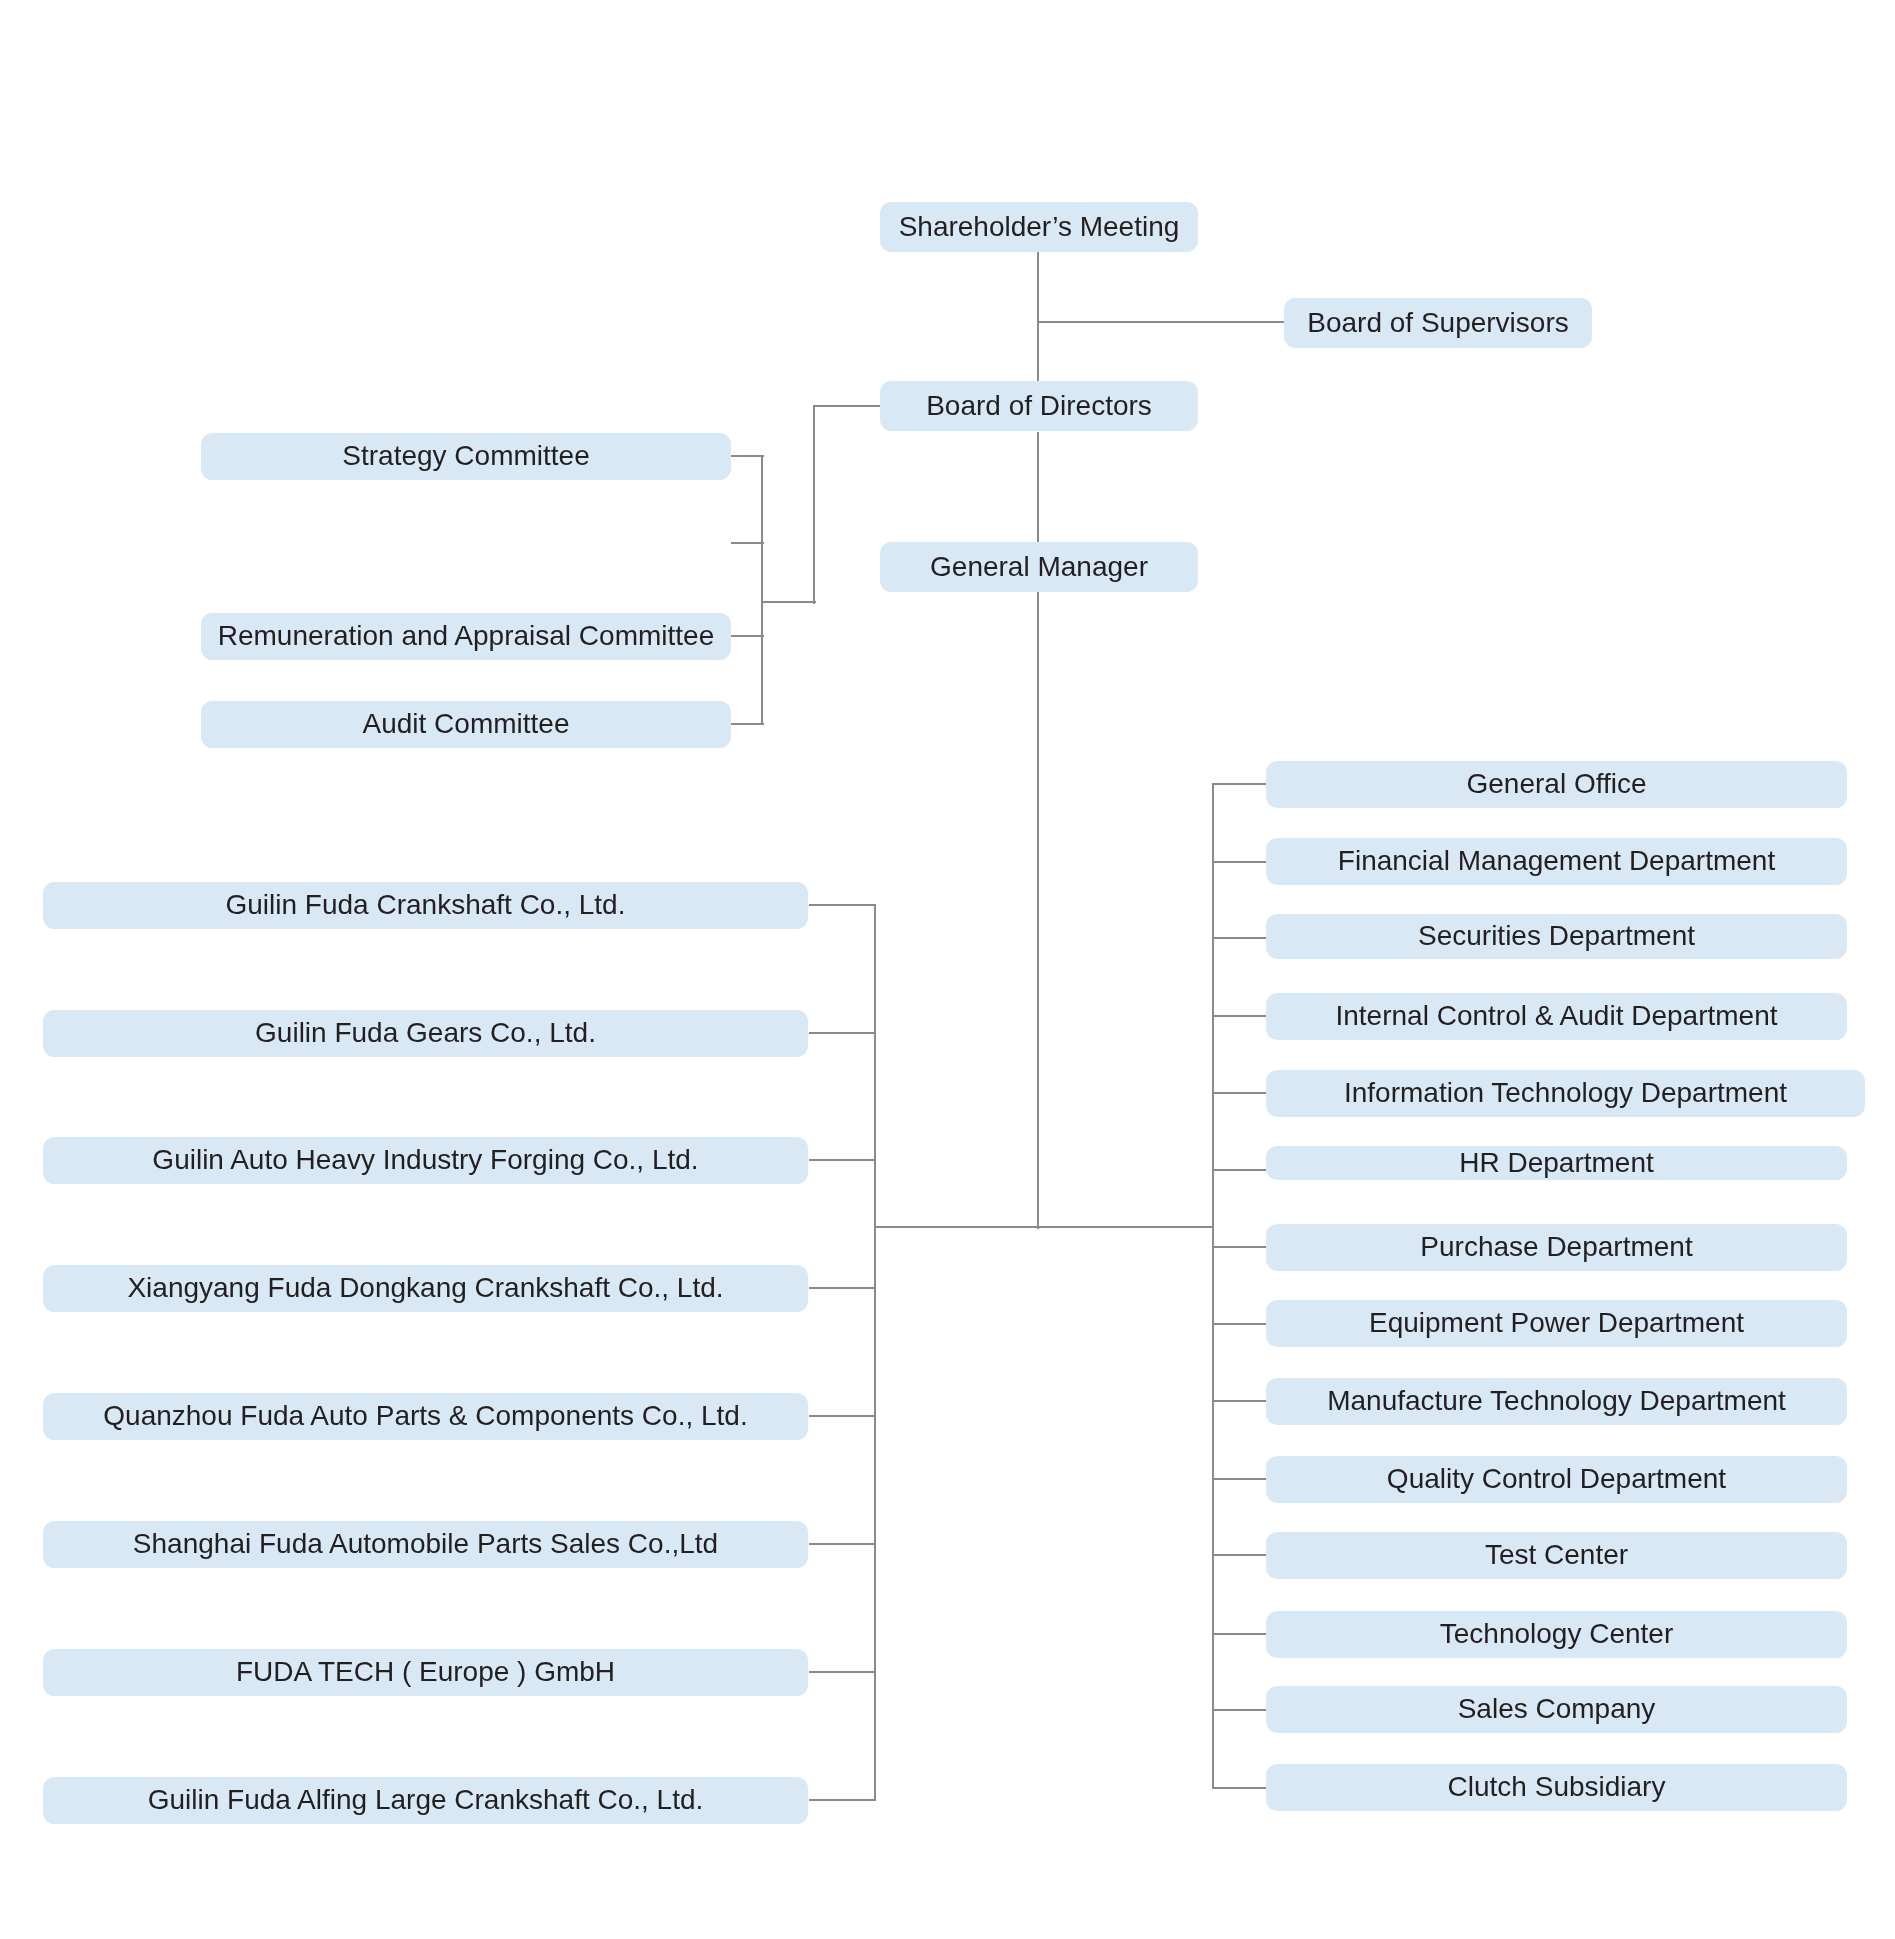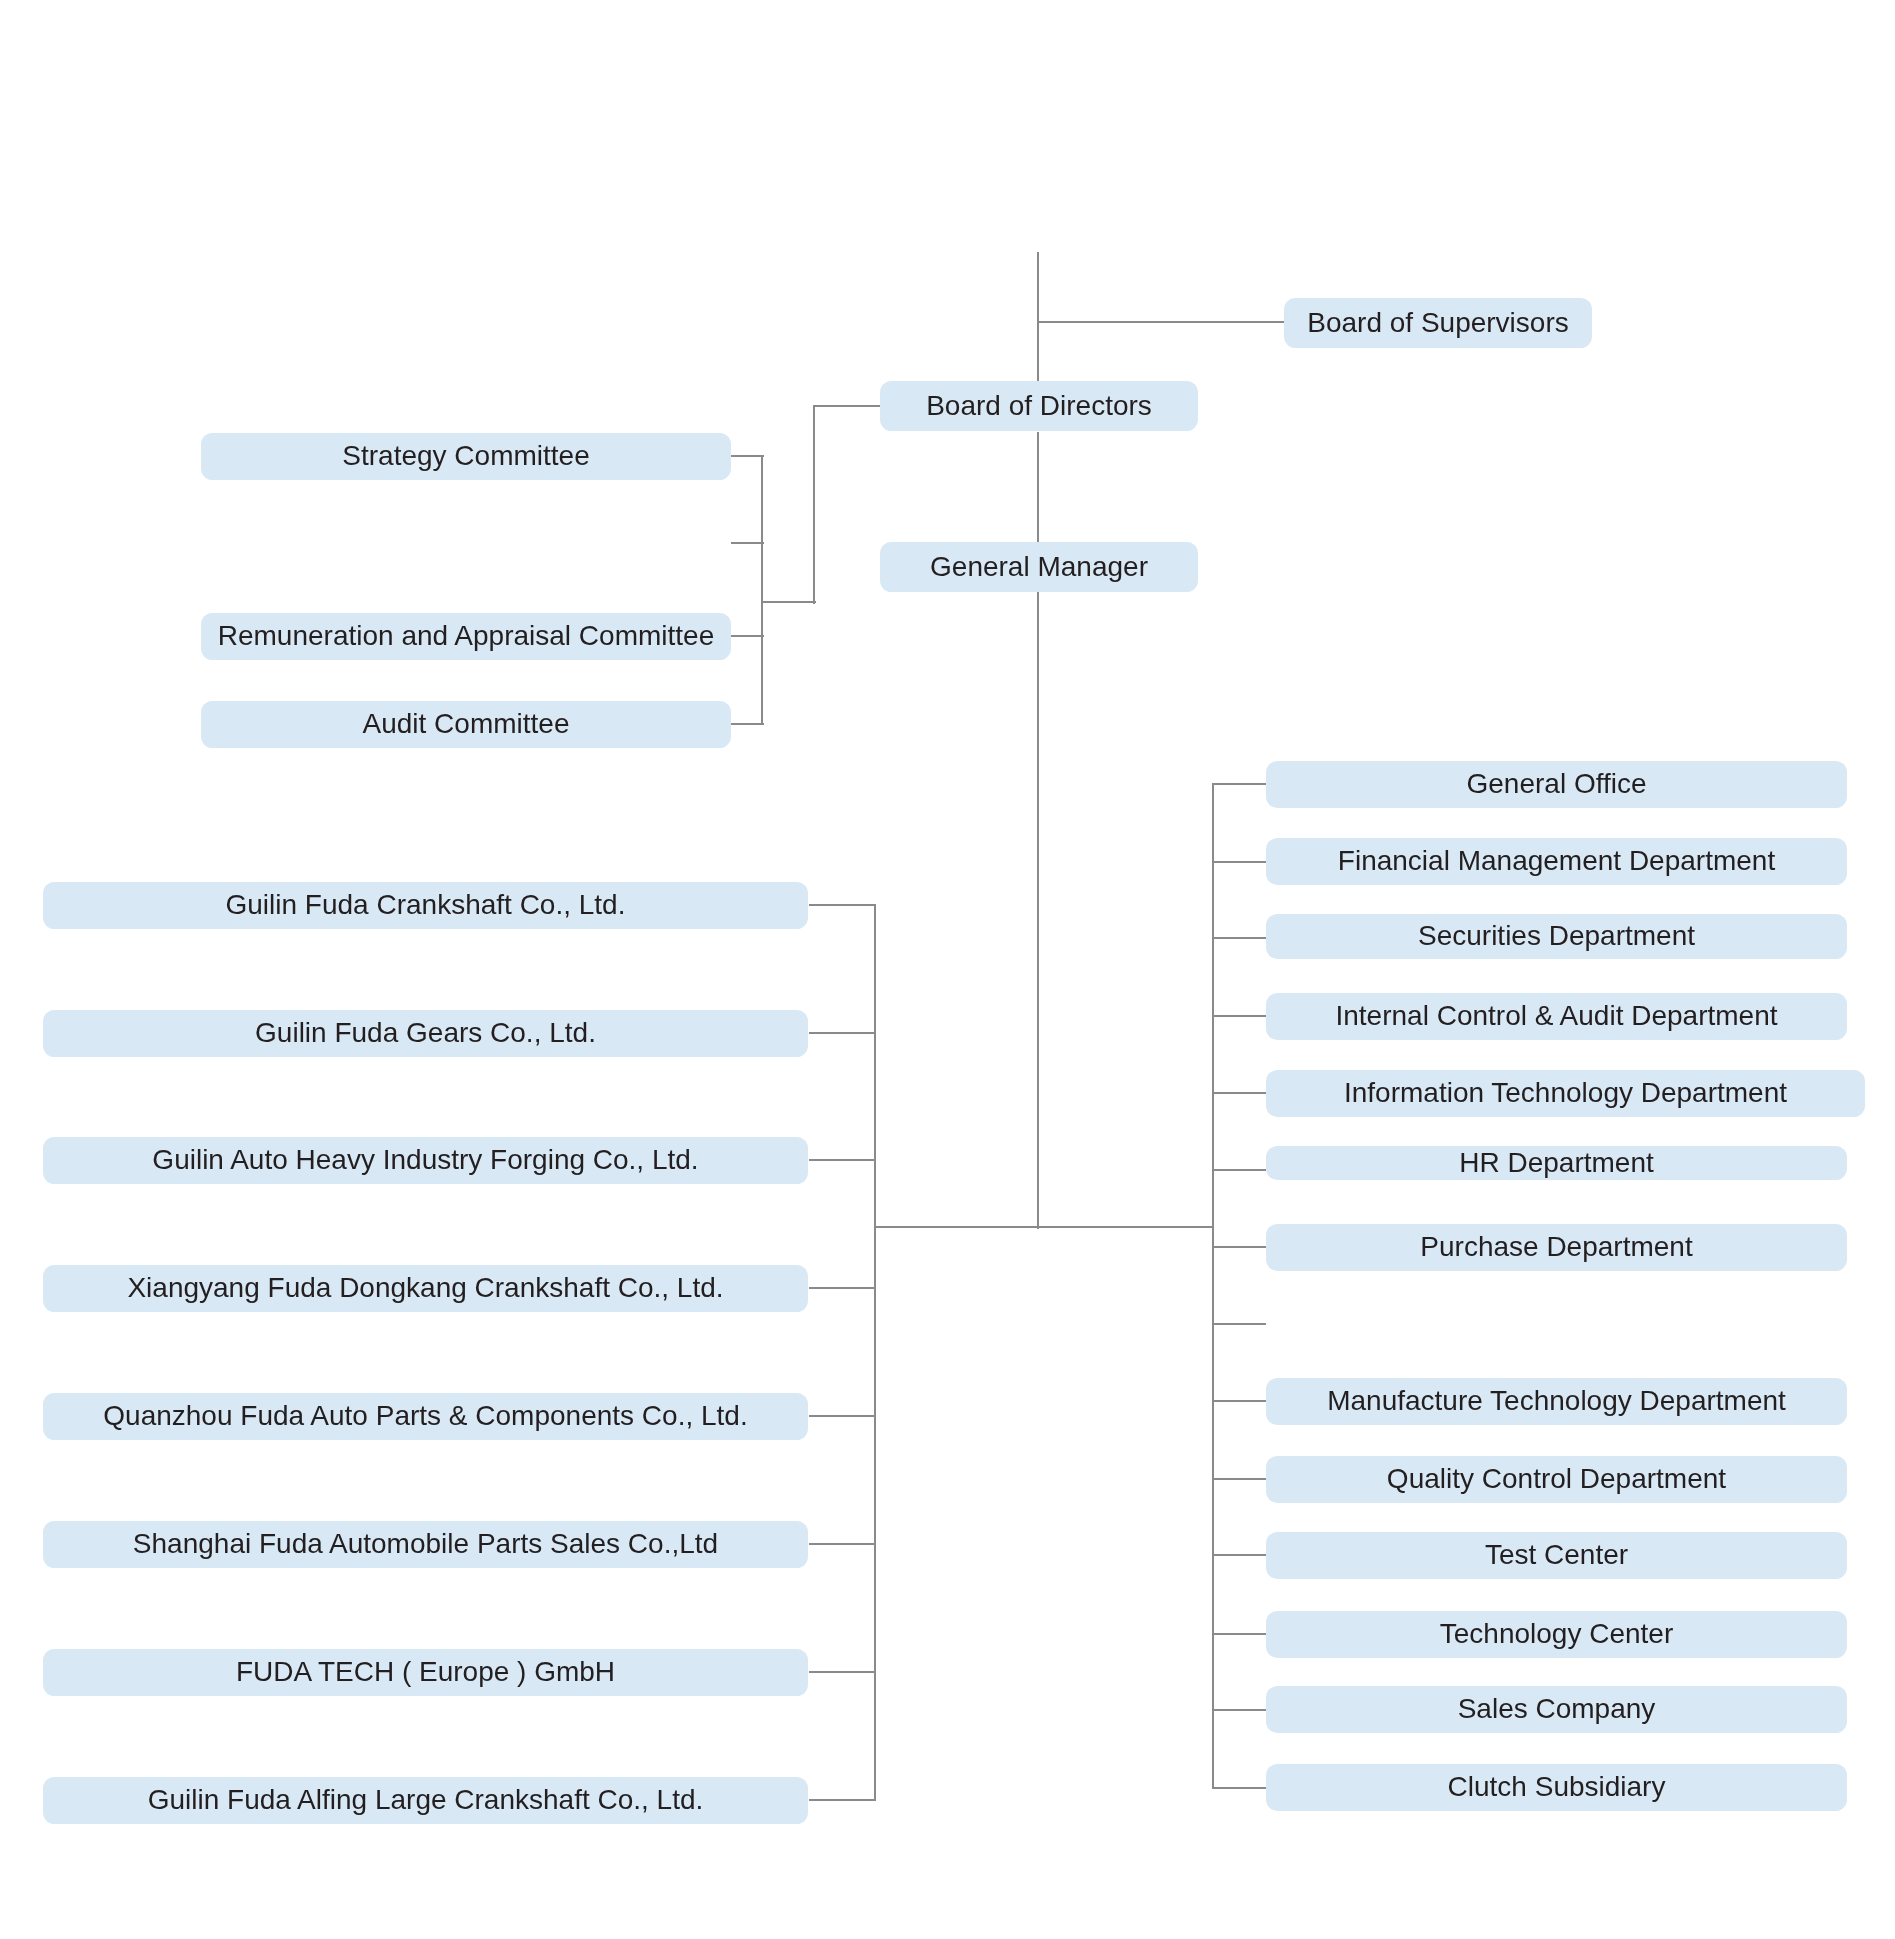--- a/index.html
+++ b/index.html
@@ -77,20 +77,21 @@
   <div class="line h" style="left:1212px;top:1169px;width:54px"></div>
   <div class="line h" style="left:1212px;top:1246px;width:54px"></div>
   <div class="line h" style="left:1212px;top:1323px;width:54px"></div>
   <div class="line h" style="left:1212px;top:1400px;width:54px"></div>
   <div class="line h" style="left:1212px;top:1478px;width:54px"></div>
   <div class="line h" style="left:1212px;top:1554px;width:54px"></div>
   <div class="line h" style="left:1212px;top:1633px;width:54px"></div>
   <div class="line h" style="left:1212px;top:1709px;width:54px"></div>
   <div class="line h" style="left:1212px;top:1787px;width:54px"></div>
 
+  <div class="node" style="left:880px;top:202px;width:318px;height:50px">Shareholder’s Meeting</div>
   <div class="node" style="left:1284px;top:298px;width:308px;height:50px">Board of Supervisors</div>
   <div class="node" style="left:880px;top:381px;width:318px;height:50px">Board of Directors</div>
   <div class="node" style="left:880px;top:542px;width:318px;height:50px">General Manager</div>
 
   <div class="node" style="left:201px;top:433px;width:530px;height:47px">Strategy Committee</div>
   <div class="node" style="left:201px;top:613px;width:530px;height:47px">Remuneration and Appraisal Committee</div>
   <div class="node" style="left:201px;top:701px;width:530px;height:47px">Audit Committee</div>
 
   <div class="node" style="left:43px;top:1010px;width:765px;height:47px">Guilin Fuda Gears Co., Ltd.</div>
   <div class="node" style="left:43px;top:882px;width:765px;height:47px">Guilin Fuda Crankshaft Co., Ltd.</div>
@@ -101,20 +102,21 @@
   <div class="node" style="left:43px;top:1649px;width:765px;height:47px">FUDA TECH ( Europe ) GmbH</div>
   <div class="node" style="left:43px;top:1777px;width:765px;height:47px">Guilin Fuda Alfing Large Crankshaft Co., Ltd.</div>
 
   <div class="node" style="left:1266px;top:761px;width:581px;height:47px">General Office</div>
   <div class="node" style="left:1266px;top:838px;width:581px;height:47px">Financial Management Department</div>
   <div class="node" style="left:1266px;top:914px;width:581px;height:45px">Securities Department</div>
   <div class="node" style="left:1266px;top:993px;width:581px;height:47px">Internal Control &amp; Audit Department</div>
   <div class="node" style="left:1266px;top:1070px;width:599px;height:47px">Information Technology Department</div>
   <div class="node" style="left:1266px;top:1146px;width:581px;height:34px">HR Department</div>
   <div class="node" style="left:1266px;top:1224px;width:581px;height:47px">Purchase Department</div>
+  <div class="node" style="left:1266px;top:1300px;width:581px;height:47px">Equipment Power Department</div>
   <div class="node" style="left:1266px;top:1378px;width:581px;height:47px">Manufacture Technology Department</div>
   <div class="node" style="left:1266px;top:1456px;width:581px;height:47px">Quality Control Department</div>
   <div class="node" style="left:1266px;top:1532px;width:581px;height:47px">Test Center</div>
   <div class="node" style="left:1266px;top:1611px;width:581px;height:47px">Technology Center</div>
   <div class="node" style="left:1266px;top:1686px;width:581px;height:47px">Sales Company</div>
   <div class="node" style="left:1266px;top:1764px;width:581px;height:47px">Clutch Subsidiary</div>
 
 </div>
 
 

